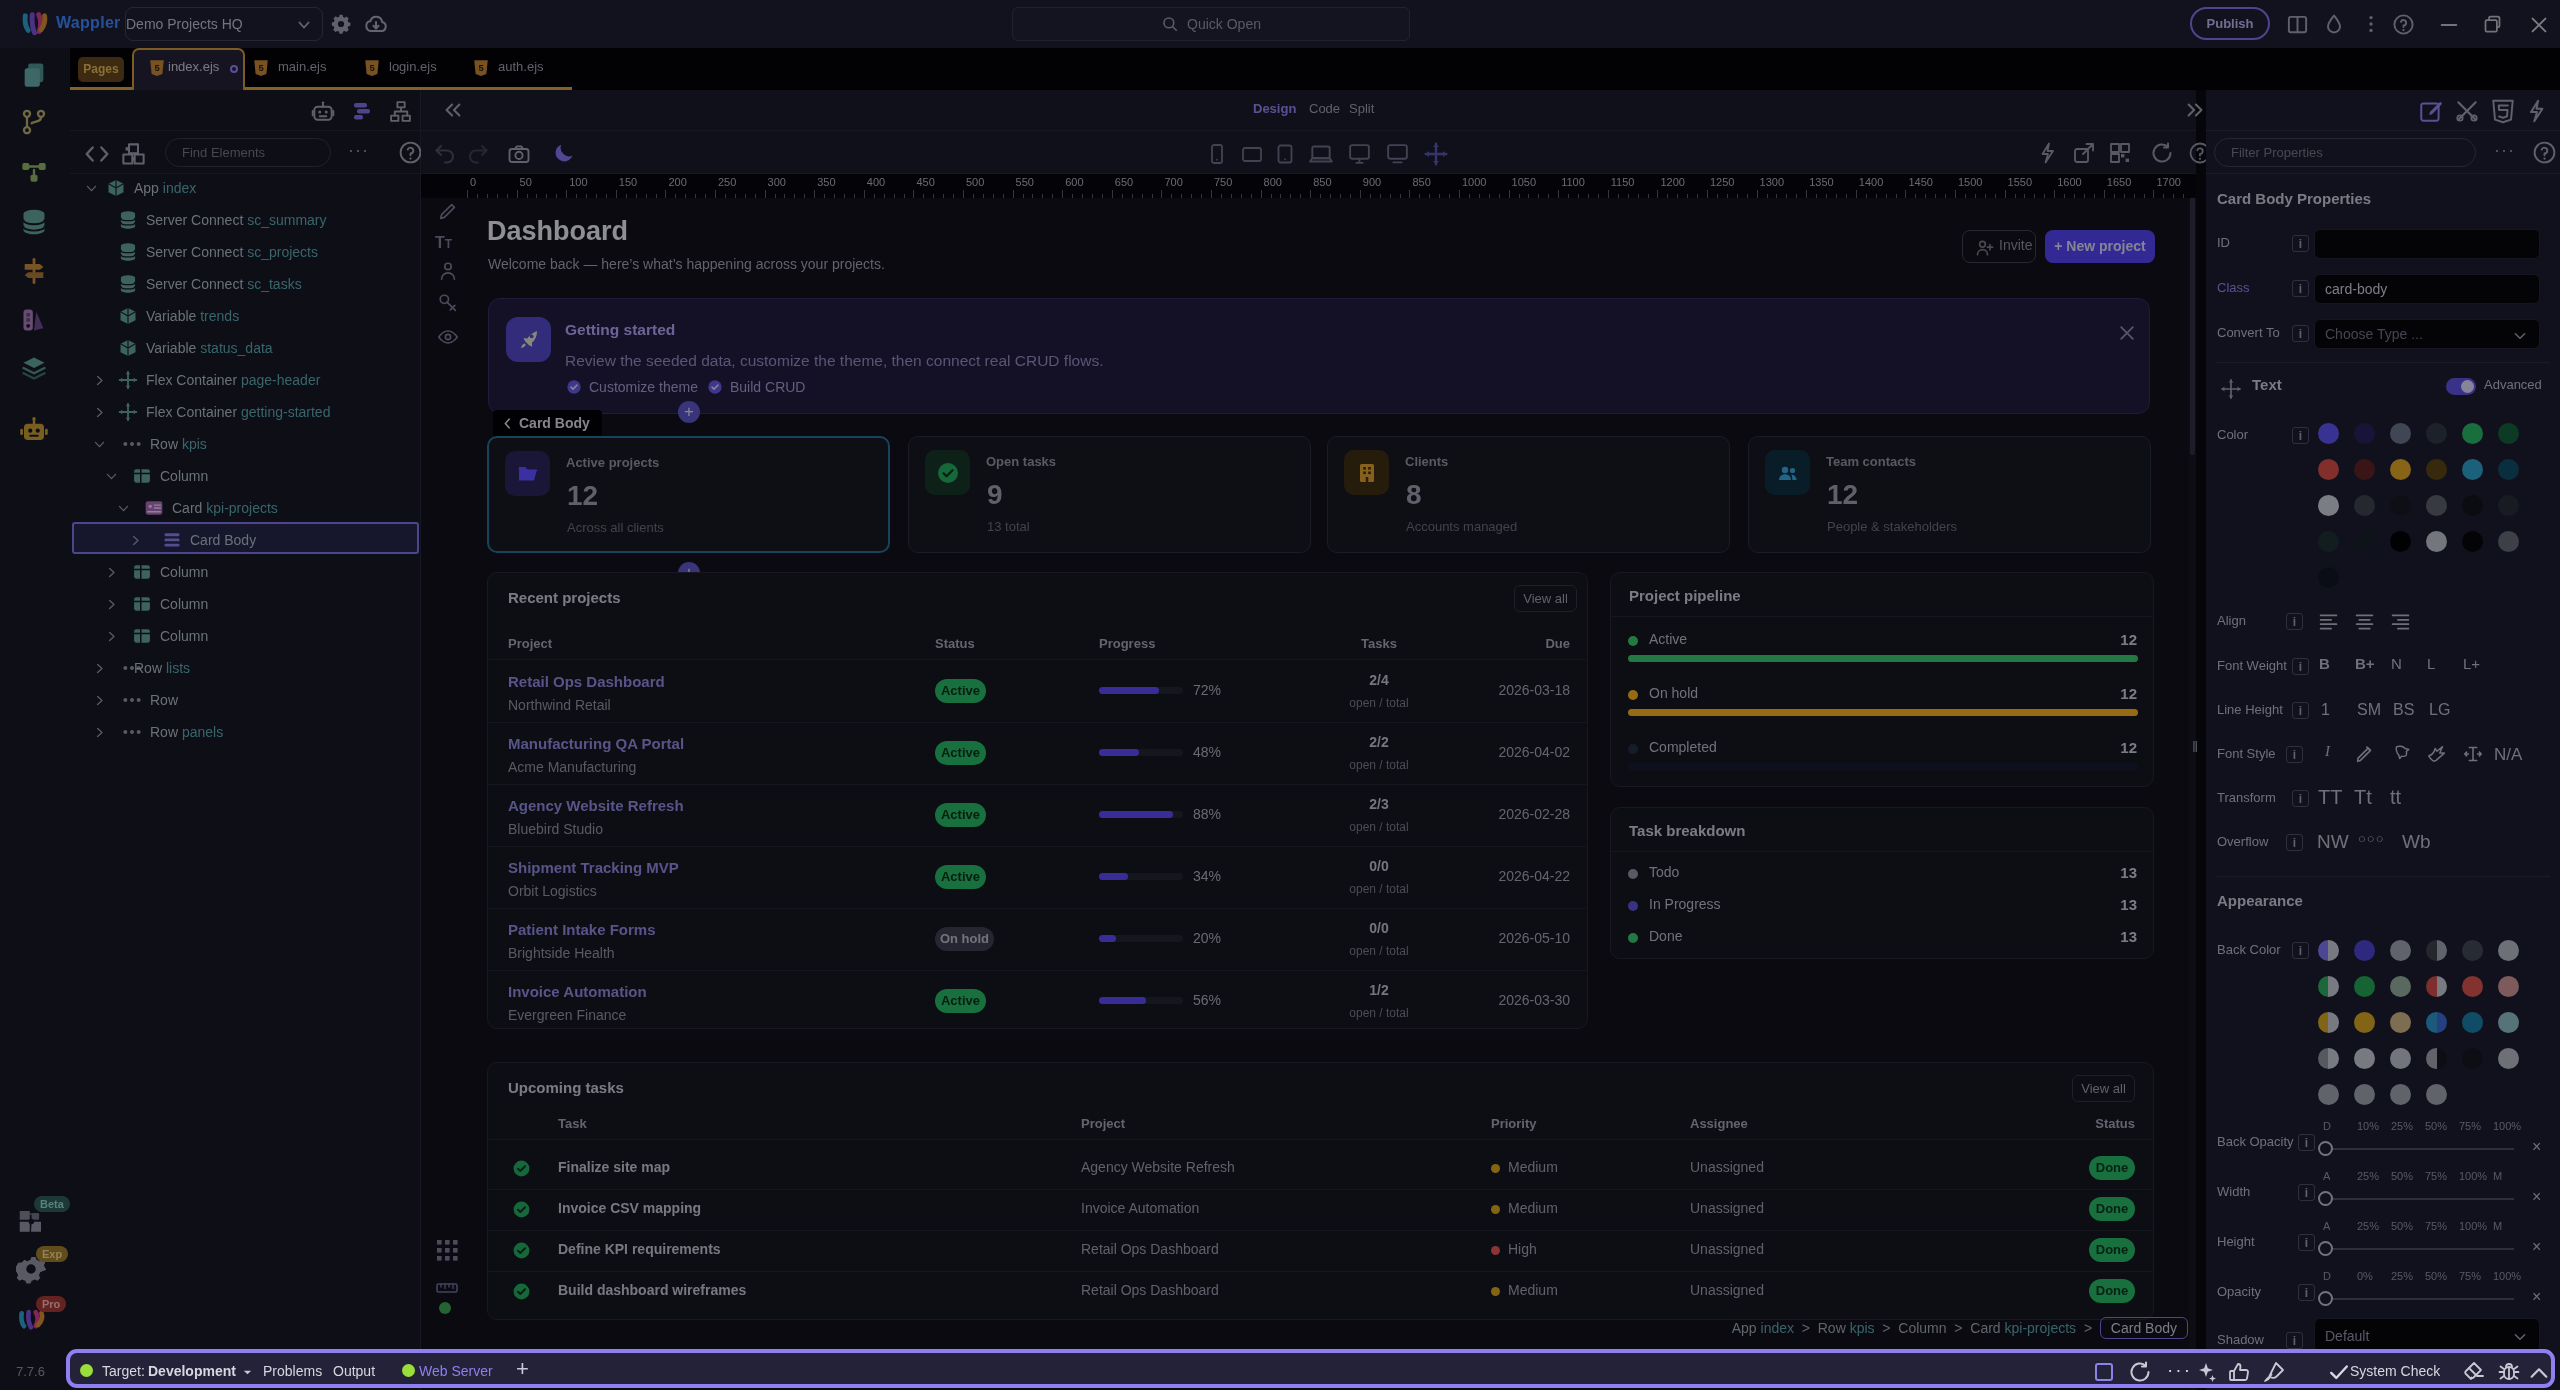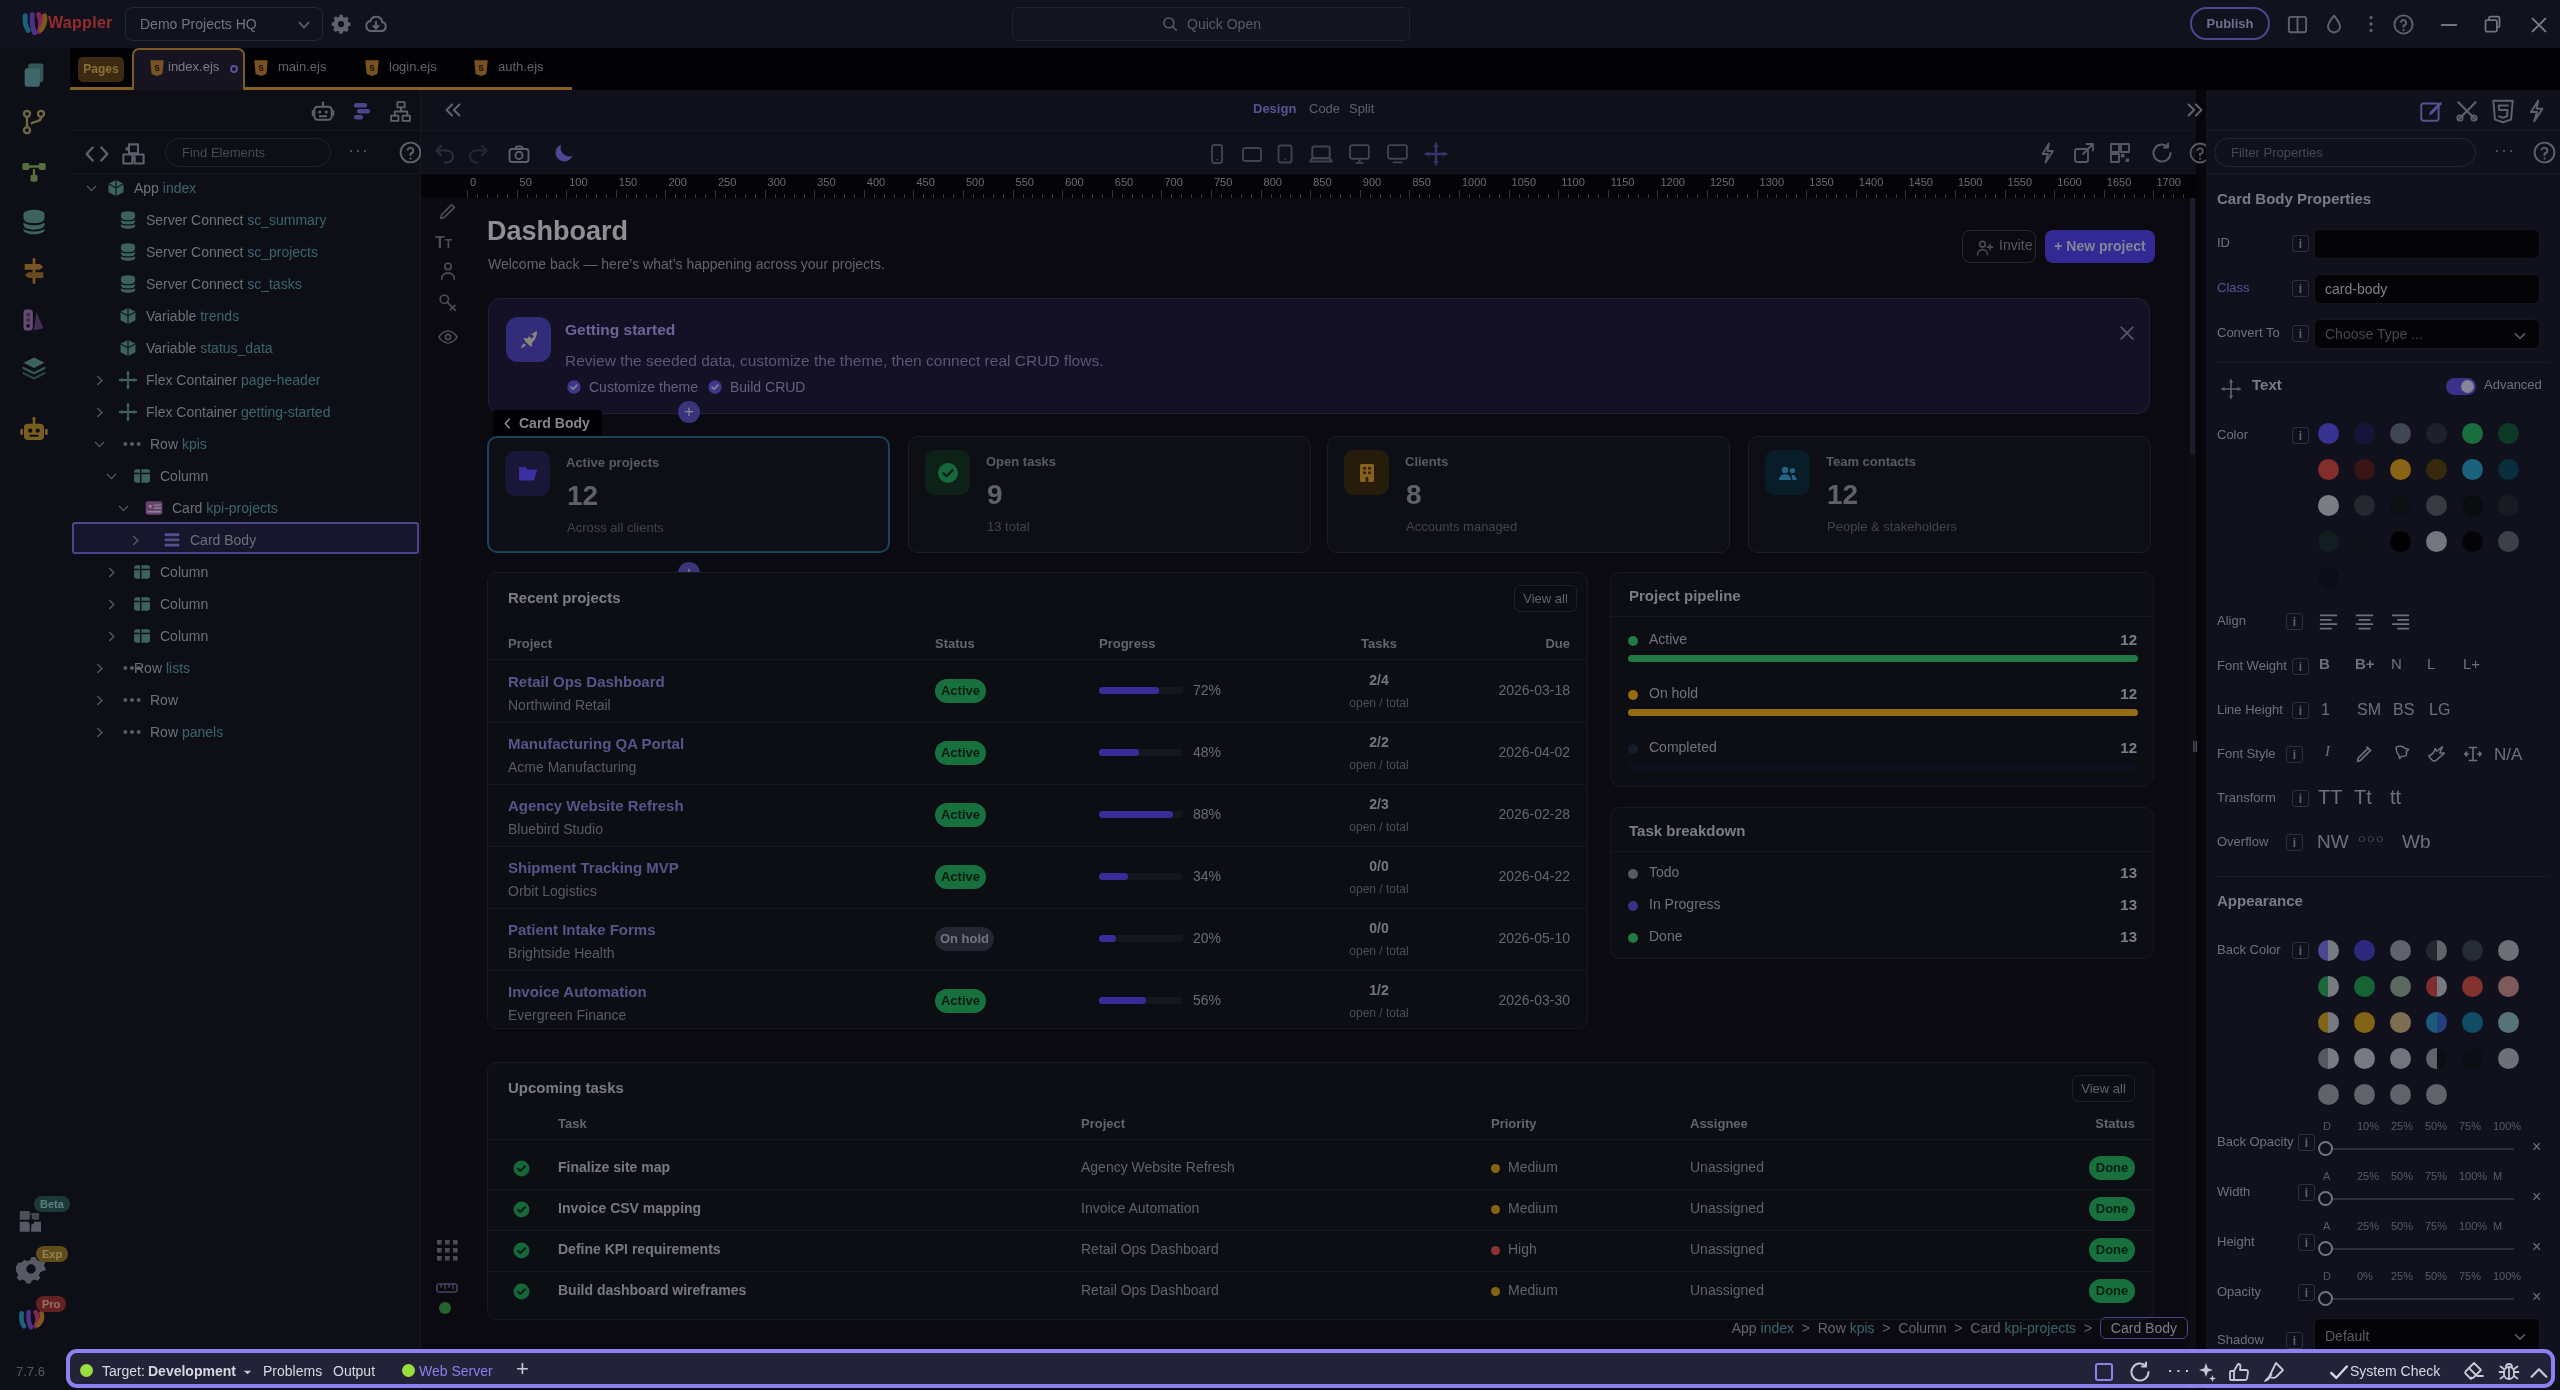--- a/index.html
+++ b/index.html
@@ -2,22 +2,22 @@
 <html><head><meta charset="utf-8">
 <style>
 *{margin:0;padding:0;box-sizing:border-box}
 html,body{width:2560px;height:1390px;overflow:hidden;background:#07070c;
  font-family:"Liberation Sans",sans-serif;-webkit-font-smoothing:antialiased}
 #stage{position:absolute;left:0;top:0;width:2560px;height:1390px}
 .abs{position:absolute}
 svg{display:block}
 
 #topbar{left:0;top:0;width:2560px;height:48px;background:#1c1c2c}
-#topbar .logotext{left:48px;top:14px;font-size:16px;font-weight:bold;color:#ef4444;letter-spacing:.3px}
-#projsel{left:125px;top:7px;width:198px;height:34px;border:1px solid #3a3a50;border-radius:8px;color:#b9b9c9;font-size:14px;line-height:32px;padding-left:14px}
+#topbar .logotext{left:56px;top:14px;font-size:16px;font-weight:bold;color:#3b82f6;letter-spacing:.3px}
+#projsel{left:125px;top:7px;width:198px;height:34px;border:1px solid #3a3a50;border-radius:8px;color:#b9b9c9;font-size:14px;line-height:32px;}
 #quickopen{left:1012px;top:7px;width:398px;height:34px;border:1px solid #34344a;border-radius:6px;background:#1f1f30;color:#8f8fa0;font-size:14px;display:flex;align-items:center;justify-content:center;gap:8px}
 #publish{left:2190px;top:7px;width:80px;height:33px;border:2px solid #7b6fe0;border-radius:17px;color:#b5aee8;font-size:13px;font-weight:bold;text-align:center;line-height:29px}
 
 #tabstrip{left:70px;top:48px;width:2490px;height:42px;background:#020203}
 #pagesbadge{left:8px;top:9px;width:46px;height:25px;background:#5f4517;border-radius:5px;color:#e2b054;font-size:12px;font-weight:bold;text-align:center;line-height:25px}
 .tab{top:0;height:40px;font-size:17px;color:#9b9ba8}
 #tabactive{left:62px;width:113px;background:#241f33;border:2px solid #c8923a;border-bottom:none;border-radius:7px 7px 0 0;height:42px}
 .tablabel{position:absolute;top:11px;font-size:13px;color:#9b9ba8}
 #tabline{left:0px;top:39px;width:62px;height:3px;background:#d89a38}
 #tabline2{left:175px;top:39px;width:327px;height:3px;background:#d89a38}

